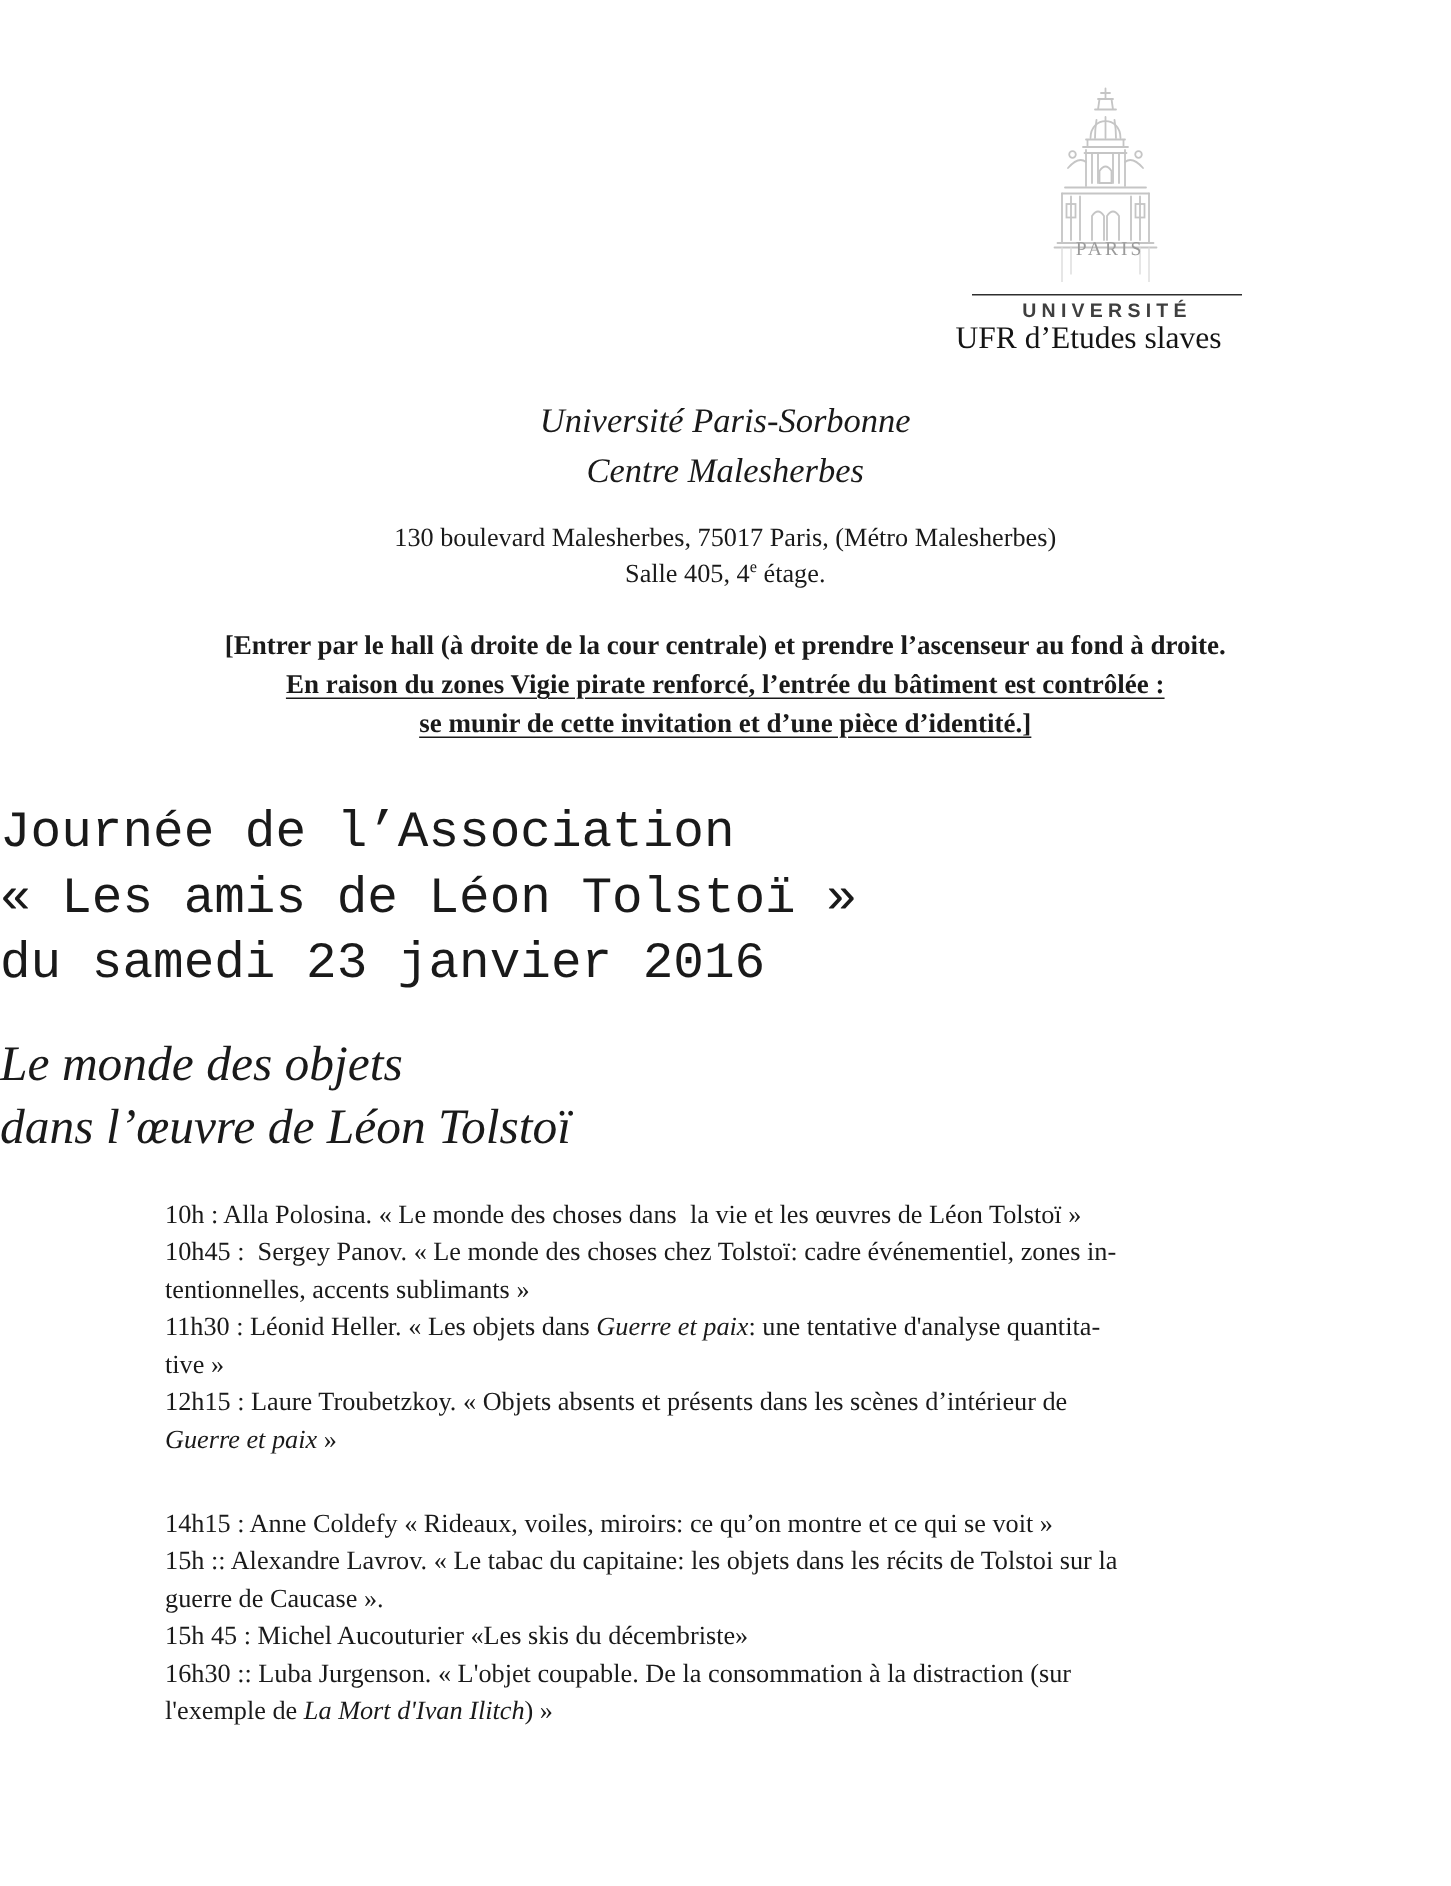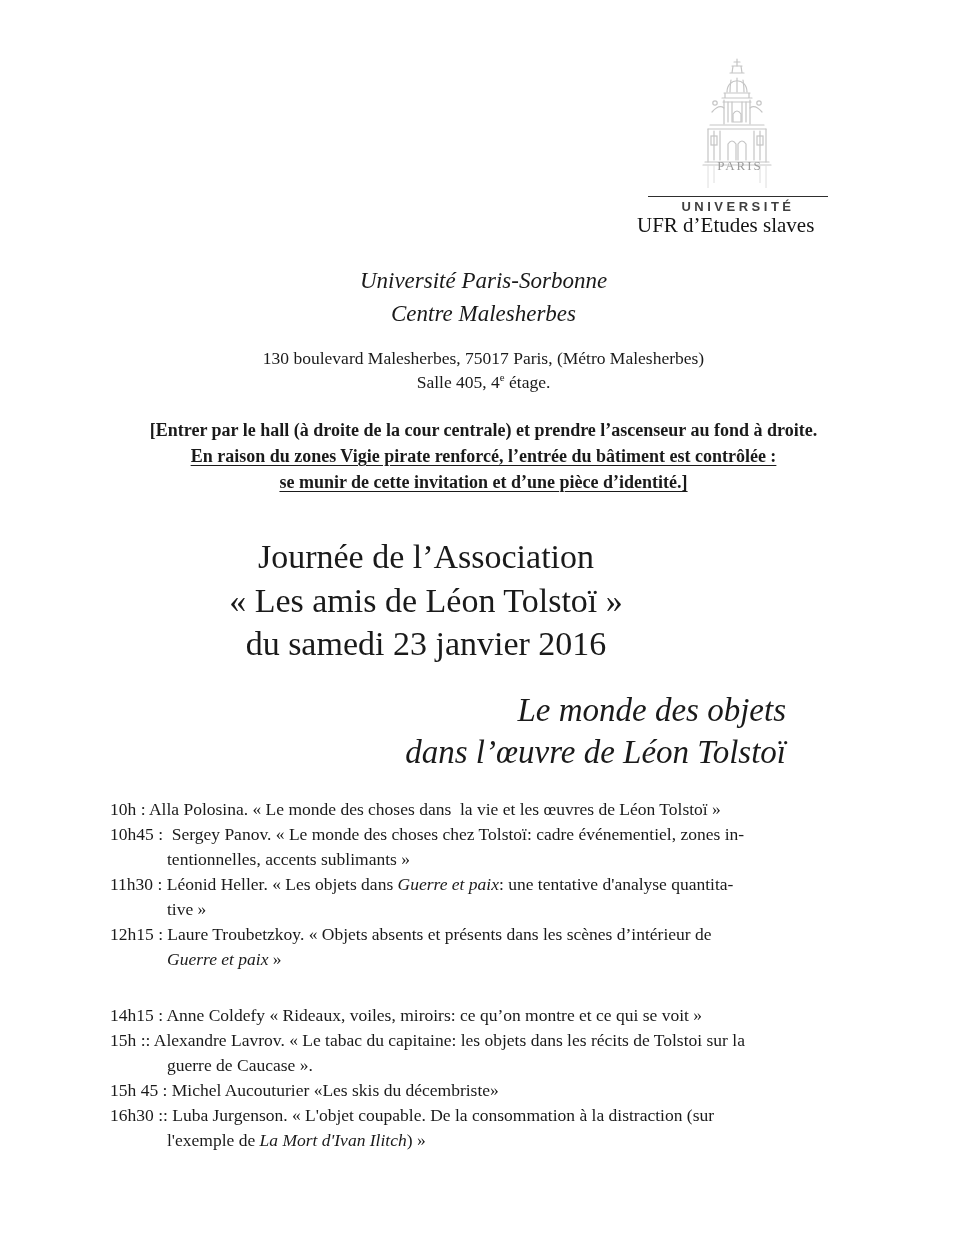--- a/index.html
+++ b/index.html
@@ -45,33 +45,33 @@
   }
   .address-block sup { font-size:0.62em; vertical-align:super; line-height:0; }
 
   .notice {
     position:absolute; left:0; top:417px; width:967px; text-align:center;
     font-size:18px; line-height:26px;font-weight:bold;
   }
   .notice .u { text-decoration:underline; text-underline-offset:3px; text-decoration-thickness:1px; }
 
   .event-title {
-    position:absolute; left:0; top:535px; width:852px; text-align:center;
-    font-size:34px; line-height:43.5px;
+    position:absolute; left:0; top:535px; width:852px; 
+    font-size:34px; line-height:43.5px;font-family:Liberation Mono, monospace;
   }
   .event-subtitle {
-    position:absolute; left:0; top:689px; width:786px; text-align:right;
+    position:absolute; left:0; top:689px; width:786px; text-align:left;
     font-size:33px; line-height:42px; font-style:italic;
   }
 
   
   .program { position:absolute; left:110px; width:780px; font-size:17.5px; line-height:25px; }
   .program-am { top:797px; }
   .program-pm { top:1003px; }
-  .program .indent { margin-left:57px; }
+  .program .indent { }
   .program em { font-style:italic; }
 </style>
 </head>
 <body>
 
 <div class="page">
 
   <svg class="building-svg" viewBox="0 0 118 140" xmlns="http://www.w3.org/2000/svg">
     <g stroke="#c5c5c5" fill="none" stroke-width="1.2" stroke-linecap="round">
       <path d="M59 3 V10 M56 6 H62"></path>

